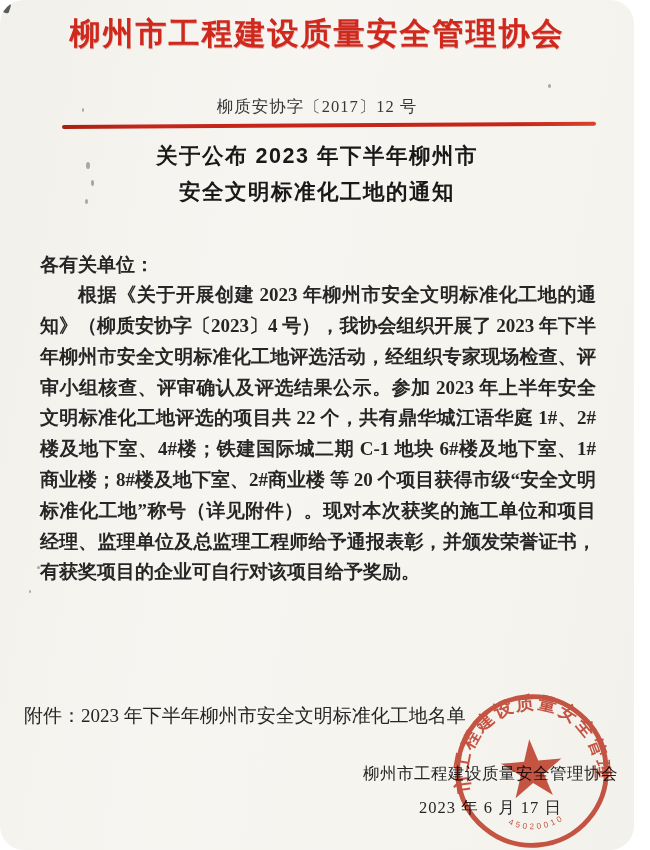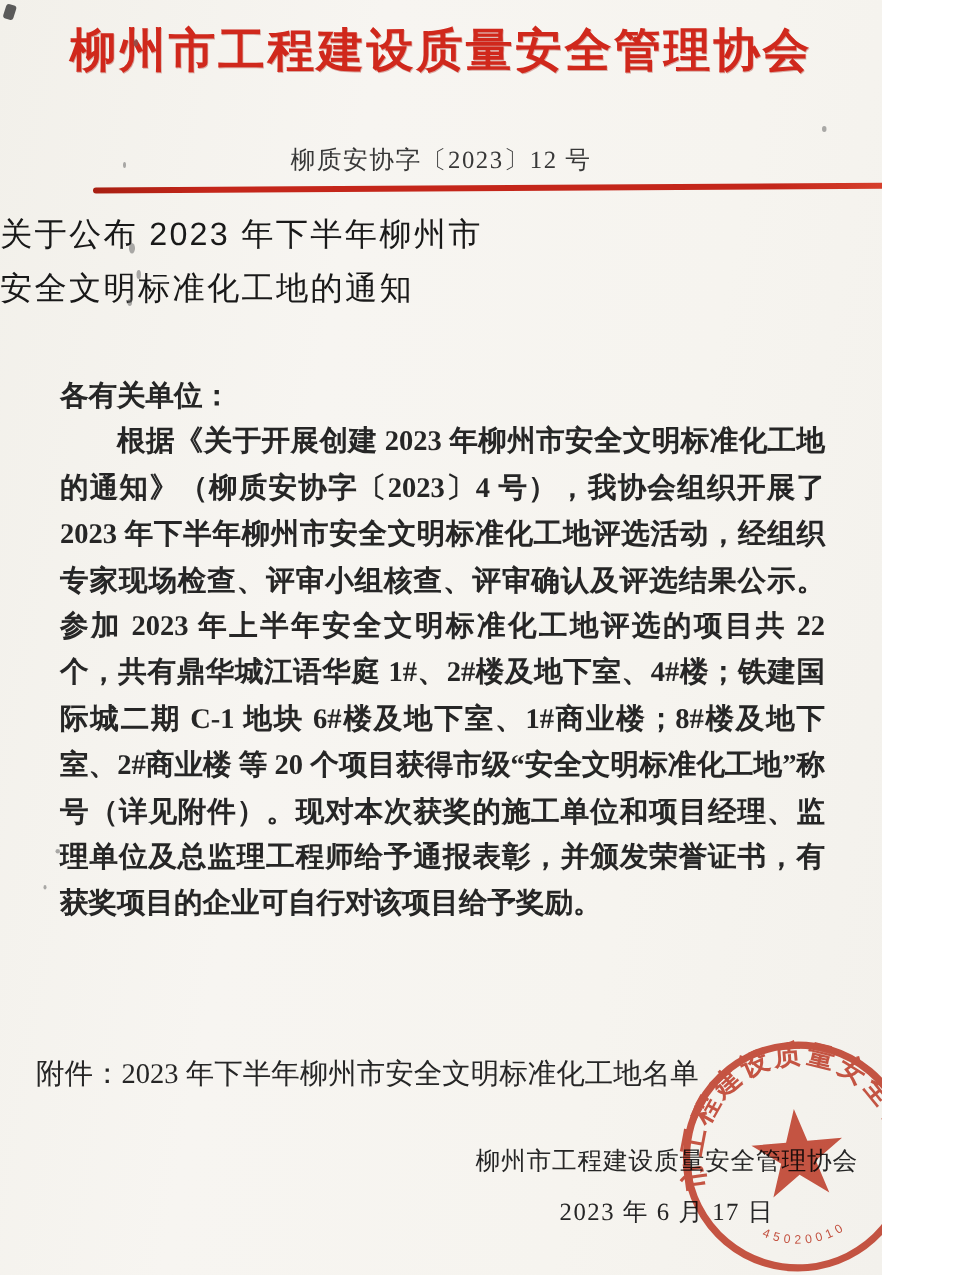--- a/index.html
+++ b/index.html
@@ -1,25 +1,26 @@
 <!DOCTYPE html>
 <html><head>
 <meta charset="utf-8">
 <style>
   * { margin: 0; padding: 0; box-sizing: border-box; }
   html, body { width: 650px; height: 850px; }
   body { font-family: "Liberation Serif", "DejaVu Serif", serif; }
 
   .page {
     position: relative;
-    width: 588px;
+    width: 634px;
     height: 850px;
     background: linear-gradient(100deg, #f2f0ea 0%, #f7f5f1 35%, #f6f4ef 70%, #f3f1ec 100%);
     overflow: hidden;
     color: #2b2b2b;
+    border-radius: 24px;
   }
 
   .org-header {
     margin-top: 13px;
     text-align: center;
     font-family: "Liberation Sans", "DejaVu Sans", sans-serif;
     font-weight: bold;
     font-size: 31px;
     letter-spacing: 2px;
     color: #d0281c;
@@ -39,22 +40,23 @@
     width: 534px;
     height: 3.5px;
     background: linear-gradient(to right, #a81f12, #c4261a 15%, #c4261a 85%, #d8422e);
     transform: rotate(-0.35deg);
     transform-origin: left center;
     border-radius: 2px;
   }
 
   .doc-title {
     margin-top: 9px;
+    text-align: center;
     font-family: "Liberation Sans", "DejaVu Sans", sans-serif;
-    font-weight: normal;
+    font-weight: bold;
     font-size: 21.5px;
     line-height: 36px;
     letter-spacing: 1.5px;
     color: #191919;
   }
 
   .body-text {
     margin: 40px 38px 0 40px;
     font-size: 19px;
     line-height: 30.8px;
@@ -112,21 +114,21 @@
   <div class="speck" style="left:82px; top:108px; width:2px; height:4px;"></div>
   <div class="speck" style="left:548px; top:84px; width:3px; height:4px;"></div>
   <div class="speck" style="left:86px; top:162px; width:4px; height:7px;"></div>
   <div class="speck" style="left:91px; top:180px; width:3px; height:6px;"></div>
   <div class="speck" style="left:85px; top:199px; width:3px; height:5px;"></div>
   <div class="speck" style="left:37px; top:566px; width:3px; height:3px;"></div>
   <div class="speck" style="left:29px; top:590px; width:2px; height:3px;"></div>
 
   <div class="org-header">柳州市工程建设质量安全管理协会</div>
 
-  <div class="doc-number">柳质安协字〔2023〕12 号</div>
+  <div class="doc-number">柳质安协字〔2017〕12 号</div>
 
   <div class="red-rule"></div>
 
   <div class="doc-title">
     <div>关于公布 2023 年下半年柳州市</div>
     <div>安全文明标准化工地的通知</div>
   </div>
 
   <div class="body-text">
     <p>各有关单位：</p>

